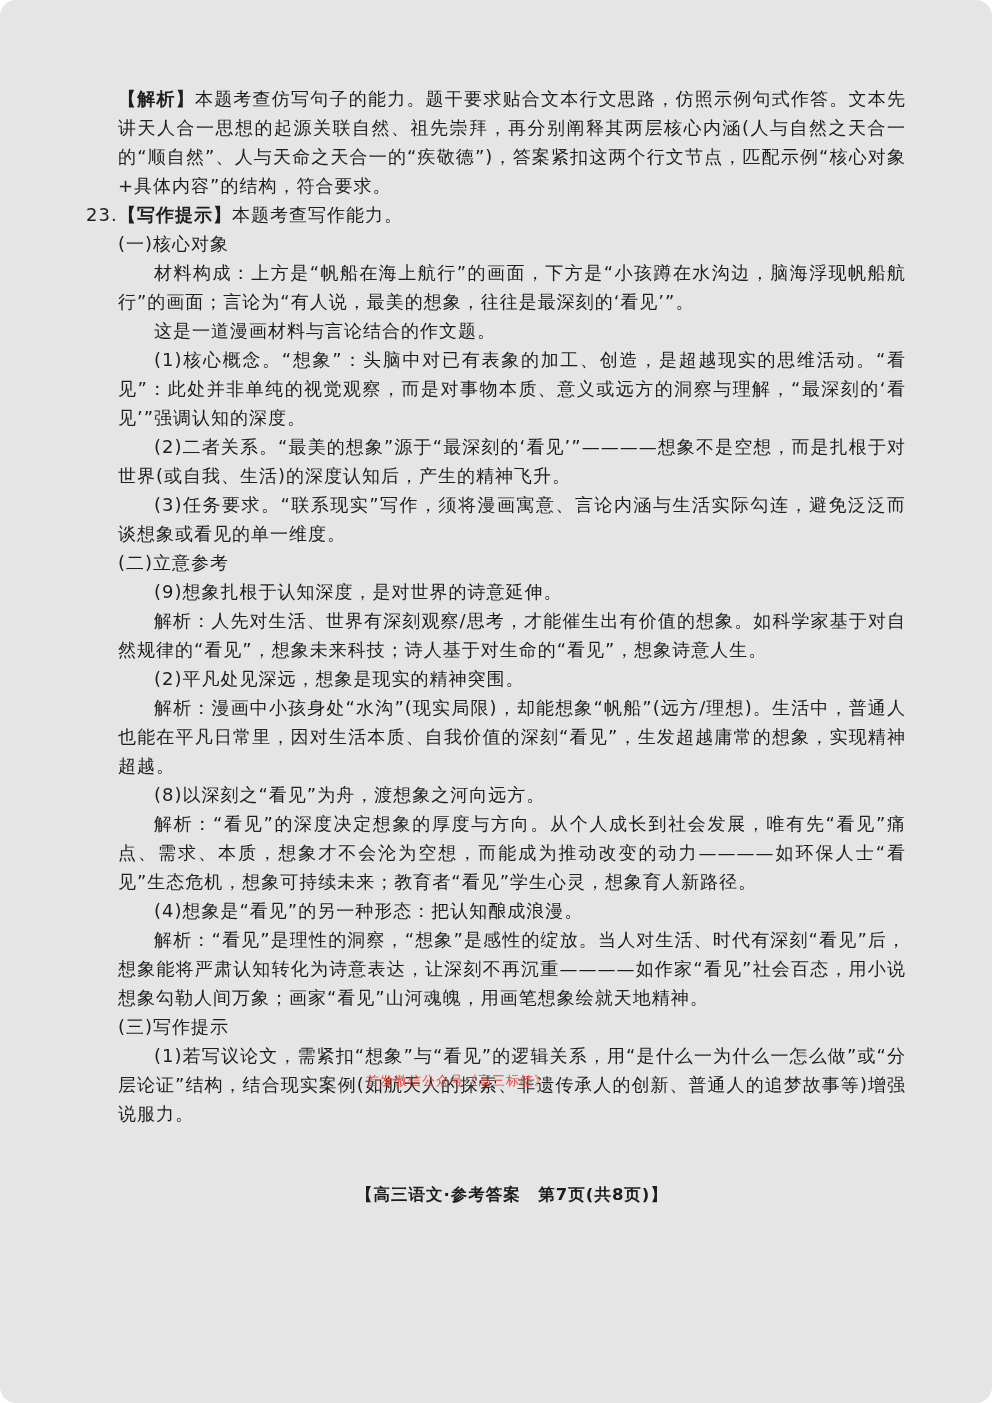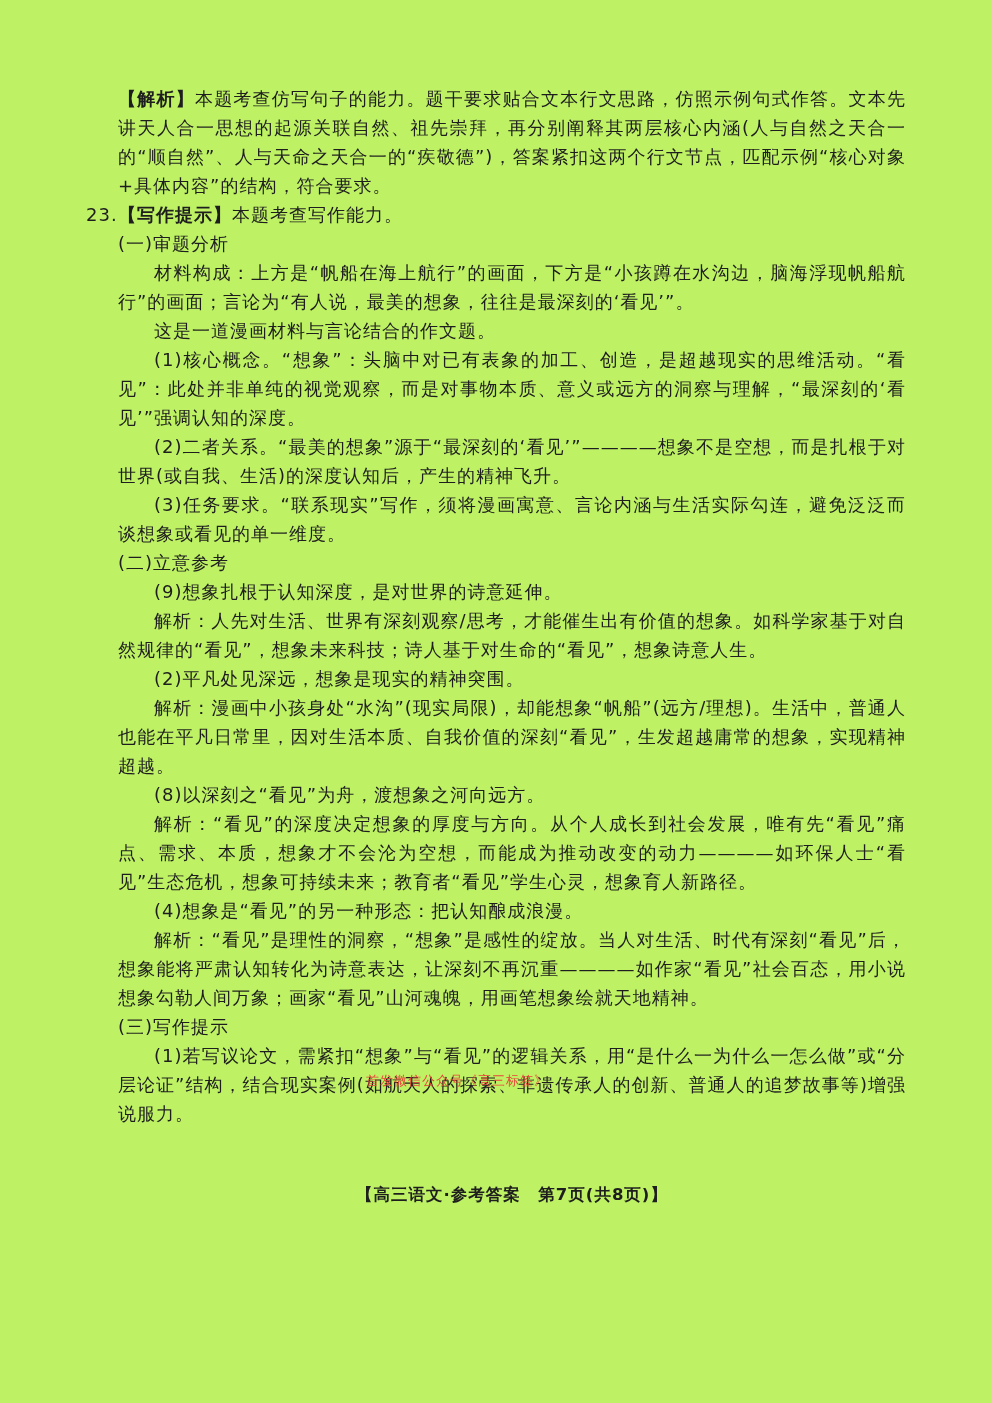--- a/index.html
+++ b/index.html
@@ -1,24 +1,25 @@
 <!DOCTYPE html>
 <html><head>
 <meta charset="utf-8">
 <style>
   html, body { margin: 0; padding: 0; background: #ffffff; }
   .page {
     position: relative;
     width: 992px;
     height: 1403px;
     margin: 0 auto;
-    background: #bef264;
+    background: #e5e5e5;
     color: #1e1e1e;
     font-family: "DejaVu Sans", "Liberation Sans", sans-serif;
     overflow: hidden;
+    border-radius: 16px;
   }
   .content {
     position: absolute;
     left: 118px;
     top: 84px;
     width: 788px;
     font-size: 18px;
     line-height: 29px;
     letter-spacing: 1px;
     text-align: justify;
@@ -51,21 +52,21 @@
     margin-left: 32px;
   }
 </style>
 </head>
 <body>
 
 <div class="page">
   <div class="content">
       <p class="para flush"><b>【解析】</b>本题考查仿写句子的能力。题干要求贴合文本行文思路，仿照示例句式作答。文本先讲天人合一思想的起源关联自然、祖先崇拜，再分别阐释其两层核心内涵(人与自然之天合一的“顺自然”、人与天命之天合一的“疾敬德”)，答案紧扣这两个行文节点，匹配示例“核心对象+具体内容”的结构，符合要求。</p>
       <p class="para item"><span class="num">23.</span><b>【写作提示】</b>本题考查写作能力。</p>
-      <p class="para heading">(一)审题分析</p>
+      <p class="para heading">(一)核心对象</p>
       <p class="para indent">材料构成：上方是“帆船在海上航行”的画面，下方是“小孩蹲在水沟边，脑海浮现帆船航行”的画面；言论为“有人说，最美的想象，往往是最深刻的‘看见’”。</p>
       <p class="para indent">这是一道漫画材料与言论结合的作文题。</p>
       <p class="para indent">(1)核心概念。“想象”：头脑中对已有表象的加工、创造，是超越现实的思维活动。“看见”：此处并非单纯的视觉观察，而是对事物本质、意义或远方的洞察与理解，“最深刻的‘看见’”强调认知的深度。</p>
       <p class="para indent">(2)二者关系。“最美的想象”源于“最深刻的‘看见’”————想象不是空想，而是扎根于对世界(或自我、生活)的深度认知后，产生的精神飞升。</p>
       <p class="para indent">(3)任务要求。“联系现实”写作，须将漫画寓意、言论内涵与生活实际勾连，避免泛泛而谈想象或看见的单一维度。</p>
       <p class="para heading">(二)立意参考</p>
       <p class="para indent">(9)想象扎根于认知深度，是对世界的诗意延伸。</p>
       <p class="para indent">解析：人先对生活、世界有深刻观察/思考，才能催生出有价值的想象。如科学家基于对自然规律的“看见”，想象未来科技；诗人基于对生命的“看见”，想象诗意人生。</p>
       <p class="para indent">(2)平凡处见深远，想象是现实的精神突围。</p>
       <p class="para indent">解析：漫画中小孩身处“水沟”(现实局限)，却能想象“帆船”(远方/理想)。生活中，普通人也能在平凡日常里，因对生活本质、自我价值的深刻“看见”，生发超越庸常的想象，实现精神超越。</p>

